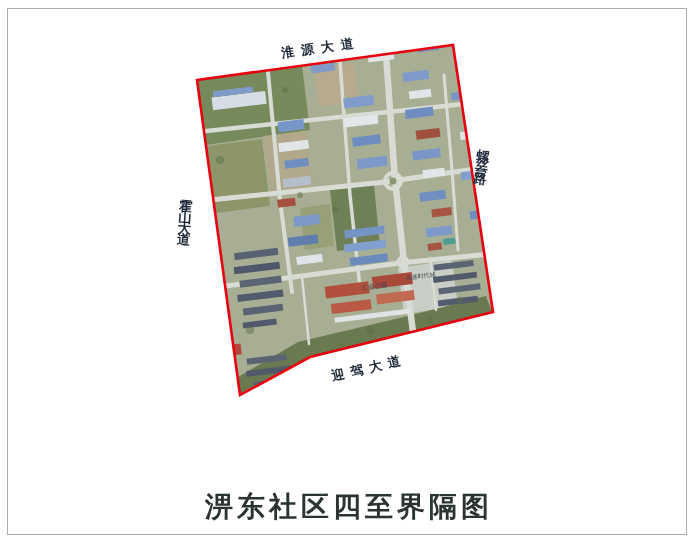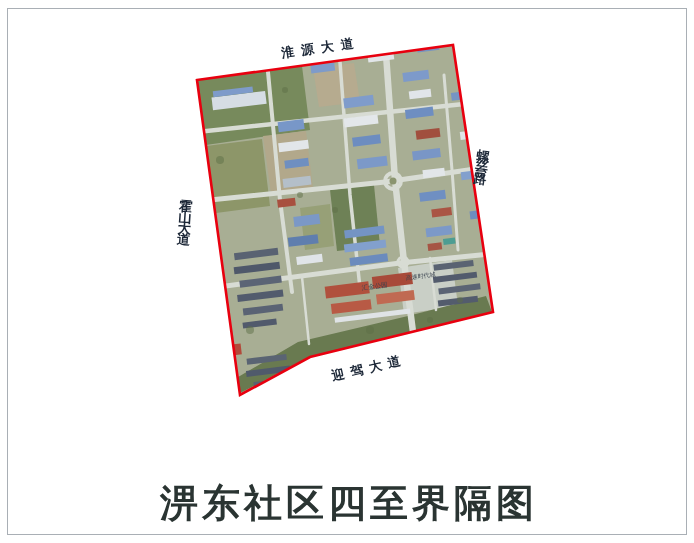--- a/index.html
+++ b/index.html
@@ -46,23 +46,23 @@
     font-size:13.5px;
     transform:rotate(4deg);
   }
   .road-label.vert-right{
     left:474px;top:138px;
     letter-spacing:8px;
     transform:rotate(8deg);
   }
   .map-title{
     position:absolute;
-    left:0;right:0;top:478px;
+    left:0;right:0;top:488px;
     text-align:center;
-    font-size:38px;
+    font-size:28px;
     font-weight:bold;
     letter-spacing:4px;
     padding-left:4px;
     color:#2a3432;
   }
 </style>
 </head>
 <body>
 
 <div class="page">

